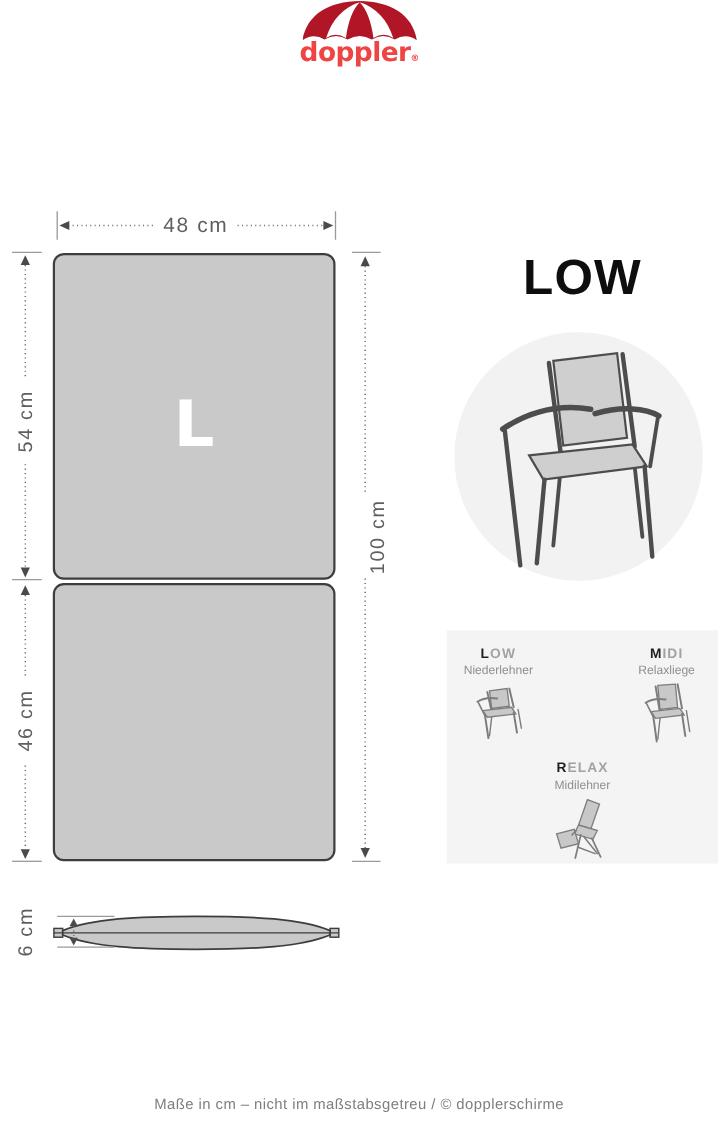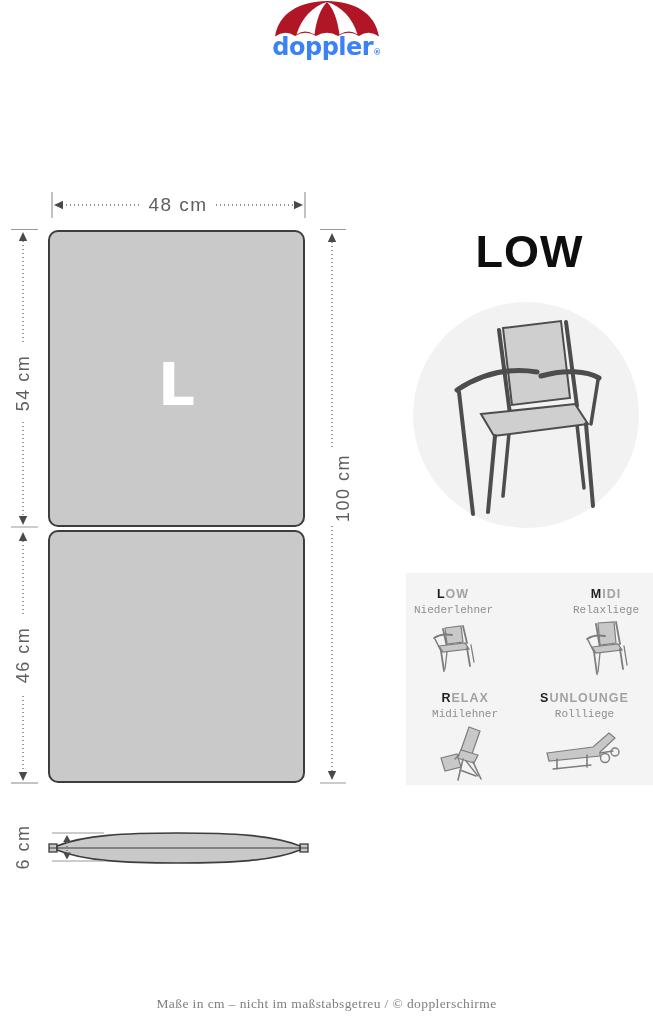--- a/index.html
+++ b/index.html
@@ -2,21 +2,21 @@
 <html><head>
 <meta charset="utf-8">
 <style>
   html,body{margin:0;padding:0;}
   body{
     width:653px;height:1020px;position:relative;background:#ffffff;
     font-family:"Liberation Sans",sans-serif;overflow:hidden;
   }
   
   .logo{position:absolute;left:0;top:0;width:653px;display:flex;flex-direction:column;align-items:center;}
-  .brand-text{font-family:"DejaVu Sans",sans-serif;font-weight:bold;font-size:24px;color:#3b82f6;letter-spacing:-0.5px;line-height:1;margin-top:-2px;}
+  .brand-text{font-family:"DejaVu Sans",sans-serif;font-weight:bold;font-size:24px;color:#ef4444;letter-spacing:-0.5px;line-height:1;margin-top:-2px;}
   .brand-reg{font-size:8px;vertical-align:baseline;}
   
   .cushion-rect{
     position:absolute;left:48px;width:257px;background:#c9c9c9;
     border:2px solid #3d3d3d;border-radius:10px;box-sizing:border-box;
     display:flex;align-items:center;justify-content:center;
   }
   #cushion-top{top:230px;height:297px;}
   #cushion-bottom{top:530px;height:253px;}
   .size-letter{color:#ffffff;font-family:"DejaVu Sans",sans-serif;font-weight:bold;font-size:58px;line-height:1;padding-top:12px;}
@@ -33,25 +33,25 @@
   .chair-circle{position:absolute;left:413px;top:302px;width:226px;height:226px;border-radius:50%;background:#f2f2f2;}
   .chair-main{position:absolute;left:28px;top:12px;}
   
   .types-panel{position:absolute;left:406px;top:573px;width:247px;height:212px;background:#f4f4f4;box-sizing:border-box;padding-top:14px;}
   .type-row1{display:flex;justify-content:space-between;padding:0 8px;}
   .type-row2{display:flex;justify-content:center;gap:40px;margin-top:14px;}
   .type-item{width:78px;text-align:center;}
   .type-item.wide{width:auto;min-width:70px;}
   .type-name{font-size:12.5px;font-weight:bold;letter-spacing:1px;color:#a2a2a2;white-space:nowrap;}
   .type-name .first{color:#1f1f1f;}
-  .type-sub{font-size:11px;color:#8f8f8f;margin-top:3px;white-space:nowrap;font-family:Liberation Mono, monospace;}
+  .type-sub{font-size:11px;color:#8f8f8f;margin-top:3px;white-space:nowrap;}
   .type-icon{margin-top:5px;display:flex;justify-content:center;align-items:flex-start;}
   
   .footer{position:absolute;left:0;top:996px;width:653px;text-align:center;
-    font-size:13.5px;color:#7e7e7e;letter-spacing:0.4px;font-family:Liberation Serif, serif;}
+    font-size:13.5px;color:#7e7e7e;letter-spacing:0.4px;}
 </style>
 </head>
 <body>
 
 <div class="logo">
   <svg width="104" height="37" viewBox="0 0 104 37">
     <path d="M0,36.5 C4,13 24,1.5 52,1 C80,1.5 100,13 104,36.5
              Q94,29.5 84,36 Q73.5,29.5 63,36 Q52,29.5 41,36 Q30.5,29.5 20,36 Q10,29.5 0,36.5 Z" fill="#b01626" stroke="none"></path>
     <path d="M52,2 C38,6 26.5,18 21.5,34.5 Q30,28.5 39.5,34.5 C41.5,19 46,8 52,2 Z" fill="#ffffff"></path>
     <path d="M52,2 C66,6 77.5,18 82.5,34.5 Q74,28.5 64.5,34.5 C62.5,19 58,8 52,2 Z" fill="#ffffff"></path>
@@ -197,34 +197,17 @@
             <path d="M23,30 L19,34" stroke-width="1.4"></path>
             <path d="M27,34 L22,55" stroke-width="1.6"></path>
             <path d="M37,37 L45,54" stroke-width="1.6"></path>
             <path d="M24,45 L40,51" stroke-width="1.4"></path>
             <path d="M30,36 L42,51" stroke-width="1.4"></path>
           </g>
         </svg>
       </div>
     </div>
 
-    <div class="type-item wide">
-      <div class="type-name"><span class="first">S</span><span>UNLOUNGE</span></div>
-      <div class="type-sub">Rollliege</div>
-      <div class="type-icon">
-        <svg width="84" height="50" viewBox="0 0 84 50">
-          <g stroke="#7d7d7d" fill="none" stroke-linecap="round">
-            <path d="M4,28 L50,22 L66,8 L72,13 L57,27 L57,31 L6,36 Z" fill="#c8c8c8" stroke-width="1.2"></path>
-            <path d="M14,34 L14,44" stroke-width="1.6"></path>
-            <path d="M44,30 L44,42" stroke-width="1.6"></path>
-            <path d="M10,44 L48,40" stroke-width="1.3"></path>
-            <circle cx="62" cy="33" r="4.5" stroke-width="1.4"></circle>
-            <circle cx="72" cy="27" r="4" stroke-width="1.4"></circle>
-            <path d="M57,28 L70,26" stroke-width="1.3"></path>
-          </g>
-        </svg>
-      </div>
-    </div>
 
   </div>
 </div>
 
 <div class="footer">Maße in cm – nicht im maßstabsgetreu / © dopplerschirme</div>
 
 </body></html>

